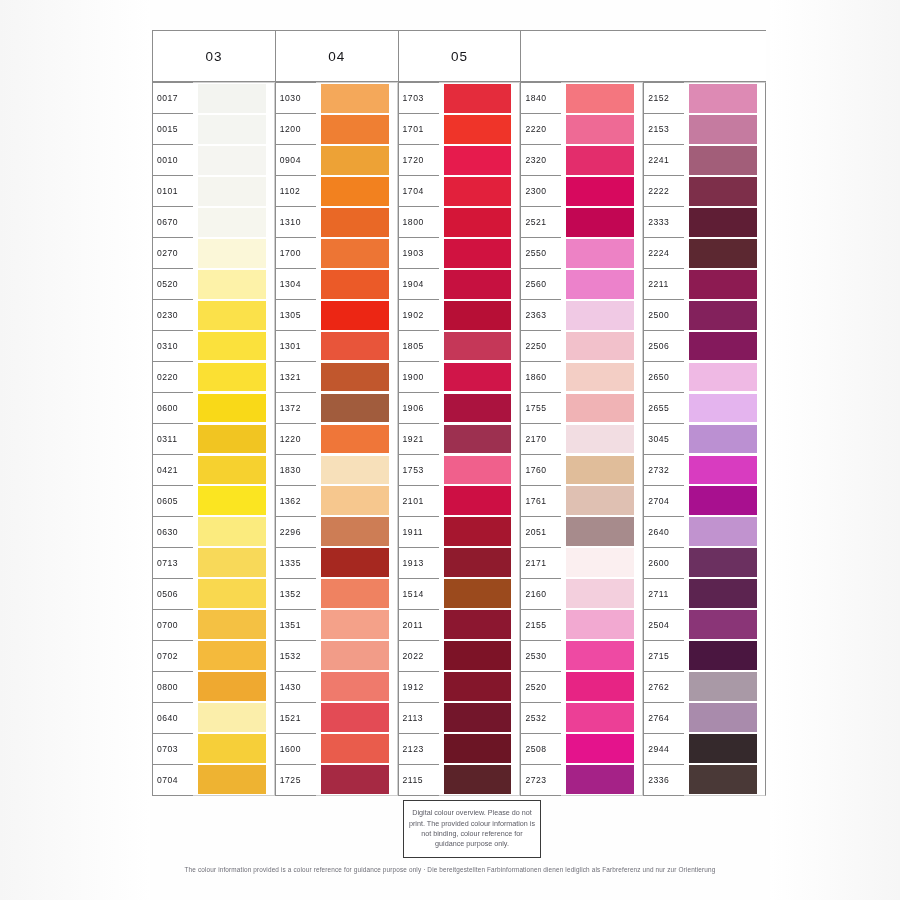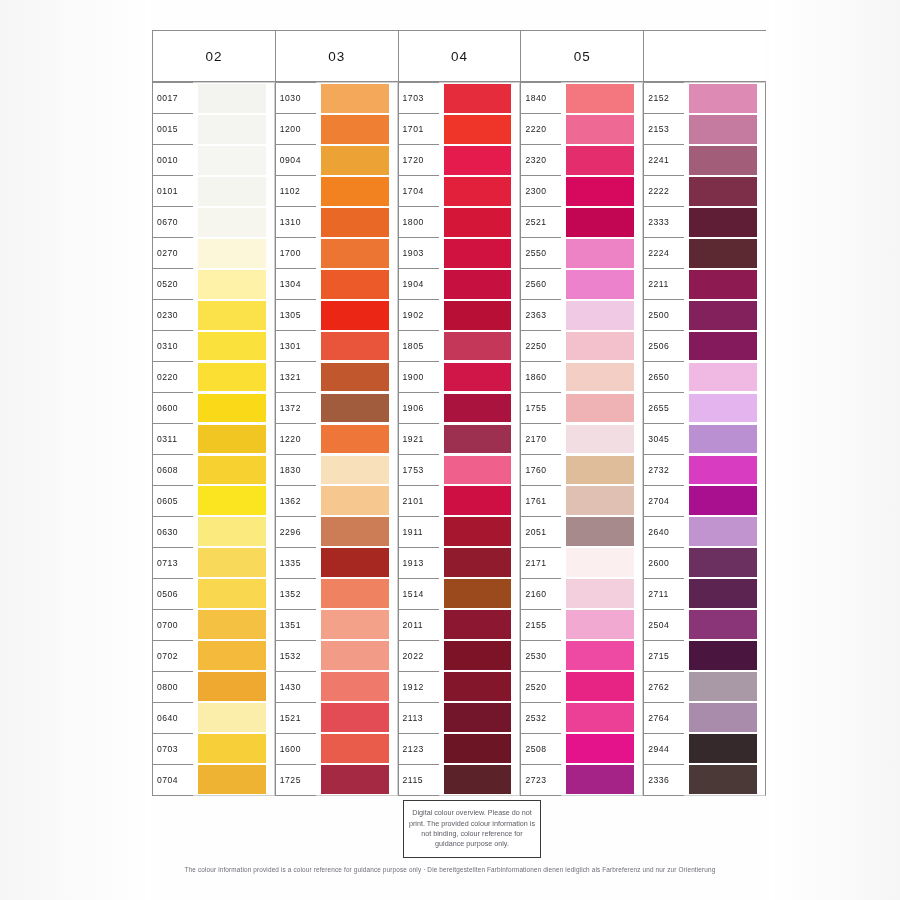--- a/index.html
+++ b/index.html
@@ -163,42 +163,41 @@
 </style>
 </head>
 <body>
 
 <div id="sheet">
 
   <div id="scan-edge-left"></div>
   <div id="scan-edge-right"></div>
 
   <div id="header-row">
-      <div class="header-cell">02</div>
       <div class="header-cell">03</div>
       <div class="header-cell">04</div>
       <div class="header-cell">05</div>
     </div>
 
   <div id="columns">
       <div class="column">
         <div class="code-col">
           <div class="code-cell">0017</div>
           <div class="code-cell">0015</div>
           <div class="code-cell">0010</div>
           <div class="code-cell">0101</div>
           <div class="code-cell">0670</div>
           <div class="code-cell">0270</div>
           <div class="code-cell">0520</div>
           <div class="code-cell">0230</div>
           <div class="code-cell">0310</div>
           <div class="code-cell">0220</div>
           <div class="code-cell">0600</div>
           <div class="code-cell">0311</div>
-          <div class="code-cell">0608</div>
+          <div class="code-cell">0421</div>
           <div class="code-cell">0605</div>
           <div class="code-cell">0630</div>
           <div class="code-cell">0713</div>
           <div class="code-cell">0506</div>
           <div class="code-cell">0700</div>
           <div class="code-cell">0702</div>
           <div class="code-cell">0800</div>
           <div class="code-cell">0640</div>
           <div class="code-cell">0703</div>
           <div class="code-cell">0704</div>

